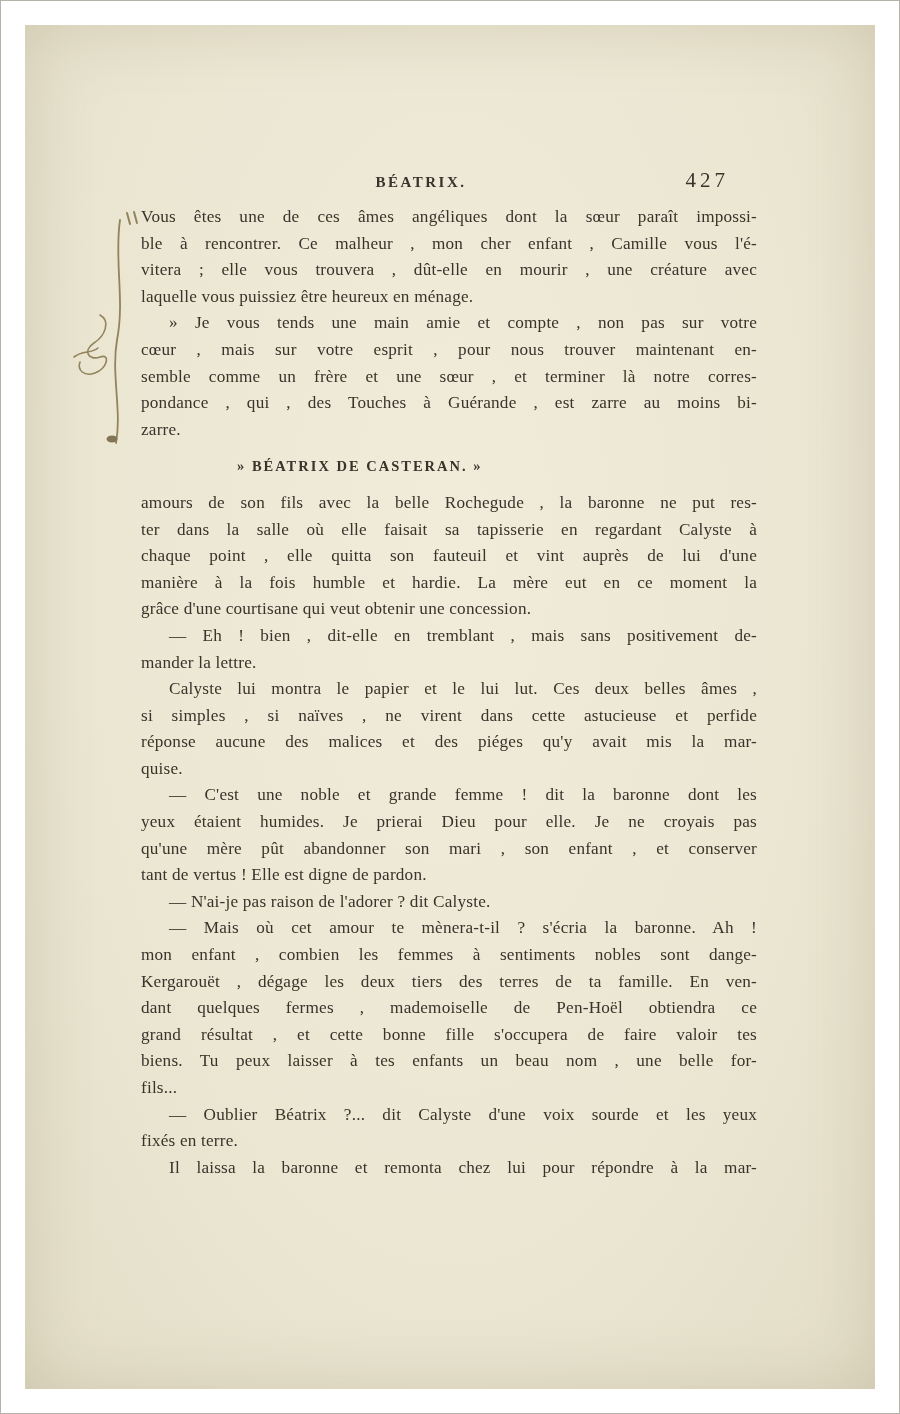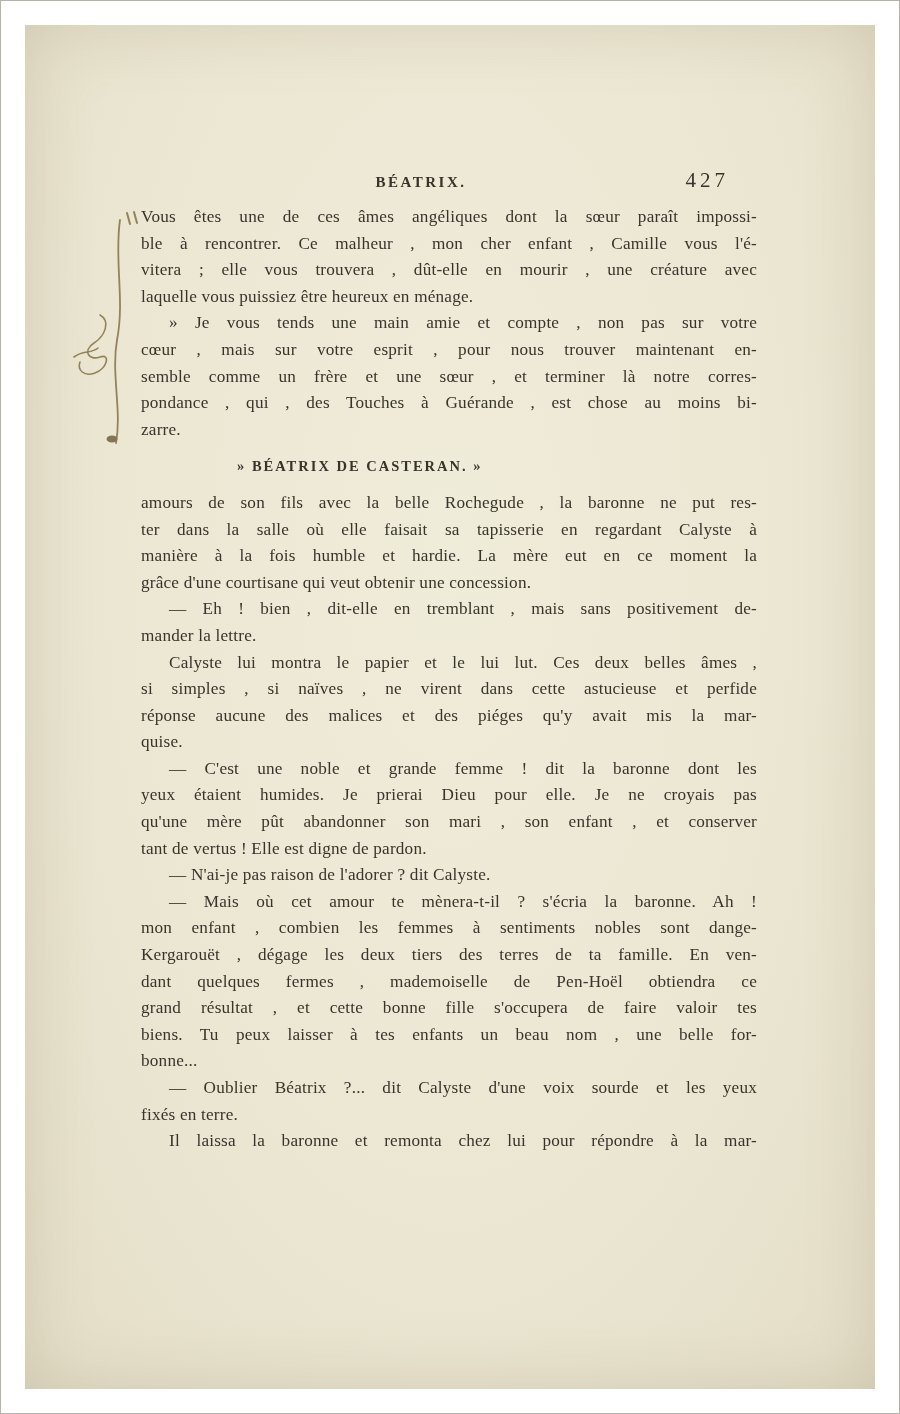--- a/index.html
+++ b/index.html
@@ -113,27 +113,28 @@
         <div class="paragraph">
           <div class="line">Vous êtes une de ces âmes angéliques dont la sœur paraît impossi-</div>
           <div class="line">ble à rencontrer. Ce malheur , mon cher enfant , Camille vous l'é-</div>
           <div class="line">vitera ; elle vous trouvera , dût-elle en mourir , une créature avec</div>
           <div class="line last">laquelle vous puissiez être heureux en ménage.</div>
         </div>
         <div class="paragraph">
           <div class="line indent">» Je vous tends une main amie et compte , non pas sur votre</div>
           <div class="line">cœur , mais sur votre esprit , pour nous trouver maintenant en-</div>
           <div class="line">semble comme un frère et une sœur , et terminer là notre corres-</div>
-          <div class="line">pondance , qui , des Touches à Guérande , est chose au moins bi-</div>
+          <div class="line">pondance , qui , des Touches à Guérande , est zarre au moins bi-</div>
           <div class="line last">zarre.</div>
         </div>
         <div class="signature">» BÉATRIX DE CASTERAN. »</div>
         <div class="paragraph">
           <div class="line">amours de son fils avec la belle Rochegude , la baronne ne put res-</div>
           <div class="line">ter dans la salle où elle faisait sa tapisserie en regardant Calyste à</div>
+          <div class="line">chaque point , elle quitta son fauteuil et vint auprès de lui d'une</div>
           <div class="line">manière à la fois humble et hardie. La mère eut en ce moment la</div>
           <div class="line last">grâce d'une courtisane qui veut obtenir une concession.</div>
         </div>
         <div class="paragraph">
           <div class="line indent">— Eh ! bien , dit-elle en tremblant , mais sans positivement de-</div>
           <div class="line last">mander la lettre.</div>
         </div>
         <div class="paragraph">
           <div class="line indent">Calyste lui montra le papier et le lui lut. Ces deux belles âmes ,</div>
           <div class="line">si simples , si naïves , ne virent dans cette astucieuse et perfide</div>
@@ -149,21 +150,21 @@
         <div class="paragraph">
           <div class="line last indent">— N'ai-je pas raison de l'adorer ? dit Calyste.</div>
         </div>
         <div class="paragraph">
           <div class="line indent">— Mais où cet amour te mènera-t-il ? s'écria la baronne. Ah !</div>
           <div class="line">mon enfant , combien les femmes à sentiments nobles sont dange-</div>
           <div class="line">Kergarouët , dégage les deux tiers des terres de ta famille. En ven-</div>
           <div class="line">dant quelques fermes , mademoiselle de Pen-Hoël obtiendra ce</div>
           <div class="line">grand résultat , et cette bonne fille s'occupera de faire valoir tes</div>
           <div class="line">biens. Tu peux laisser à tes enfants un beau nom , une belle for-</div>
-          <div class="line last">bonne...</div>
+          <div class="line last">fils...</div>
         </div>
         <div class="paragraph">
           <div class="line indent">— Oublier Béatrix ?... dit Calyste d'une voix sourde et les yeux</div>
           <div class="line last">fixés en terre.</div>
         </div>
         <div class="paragraph">
           <div class="line indent">Il laissa la baronne et remonta chez lui pour répondre à la mar-</div>
         </div>
       </div>
 

